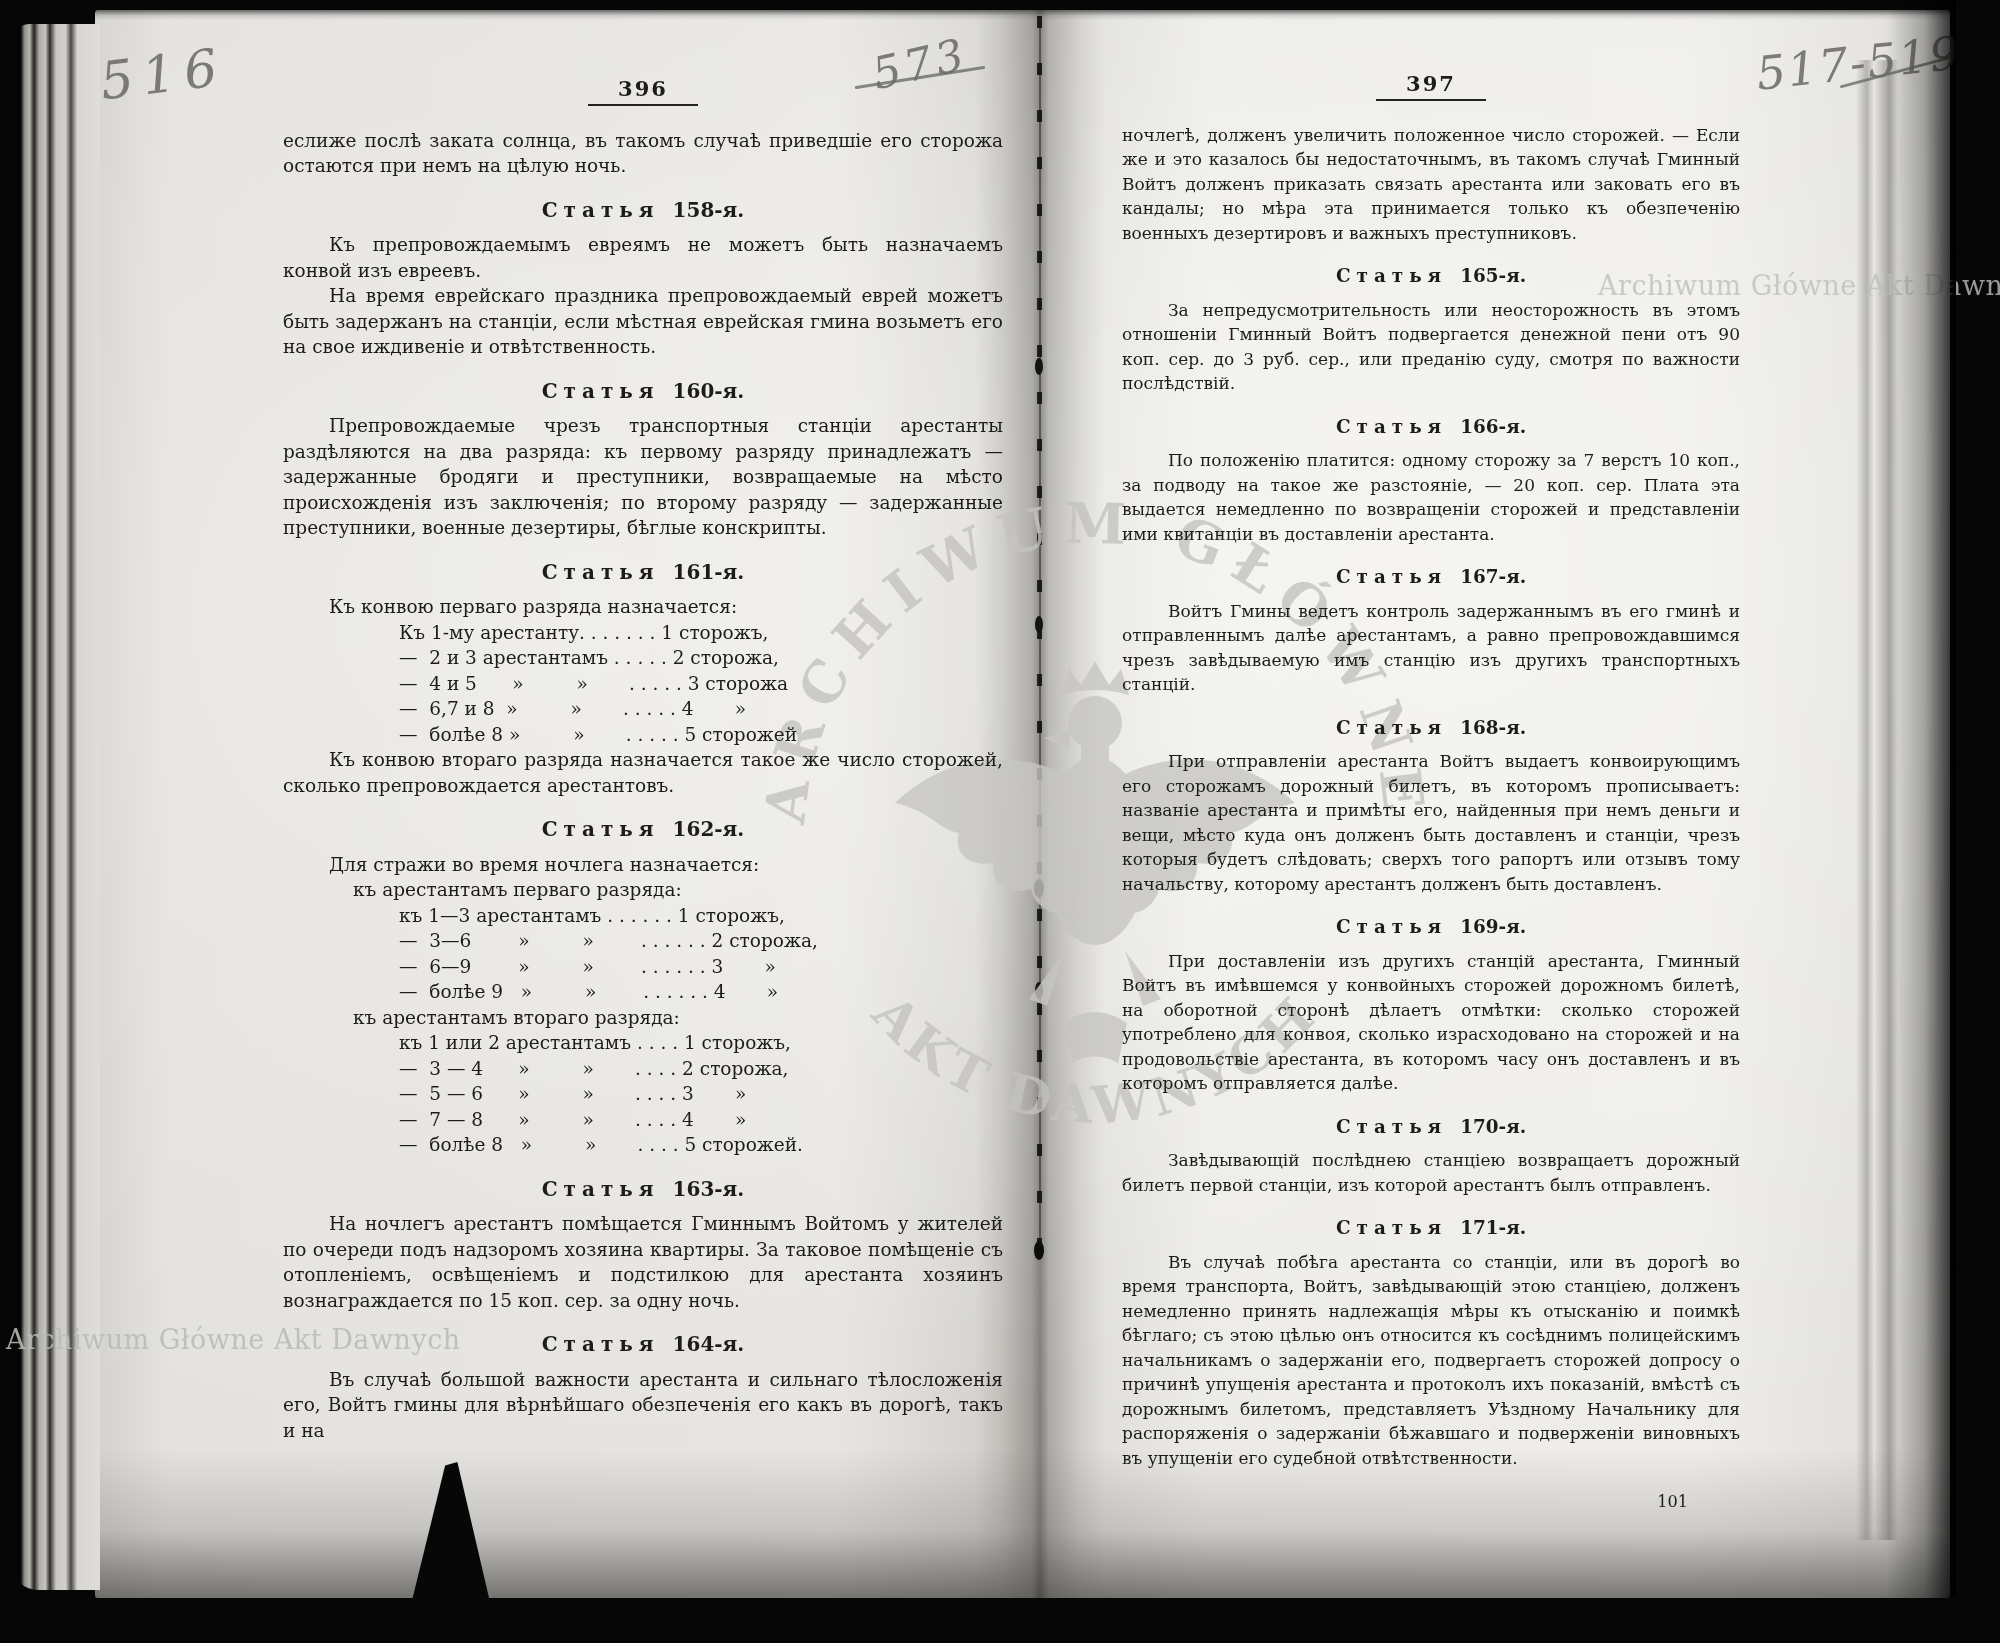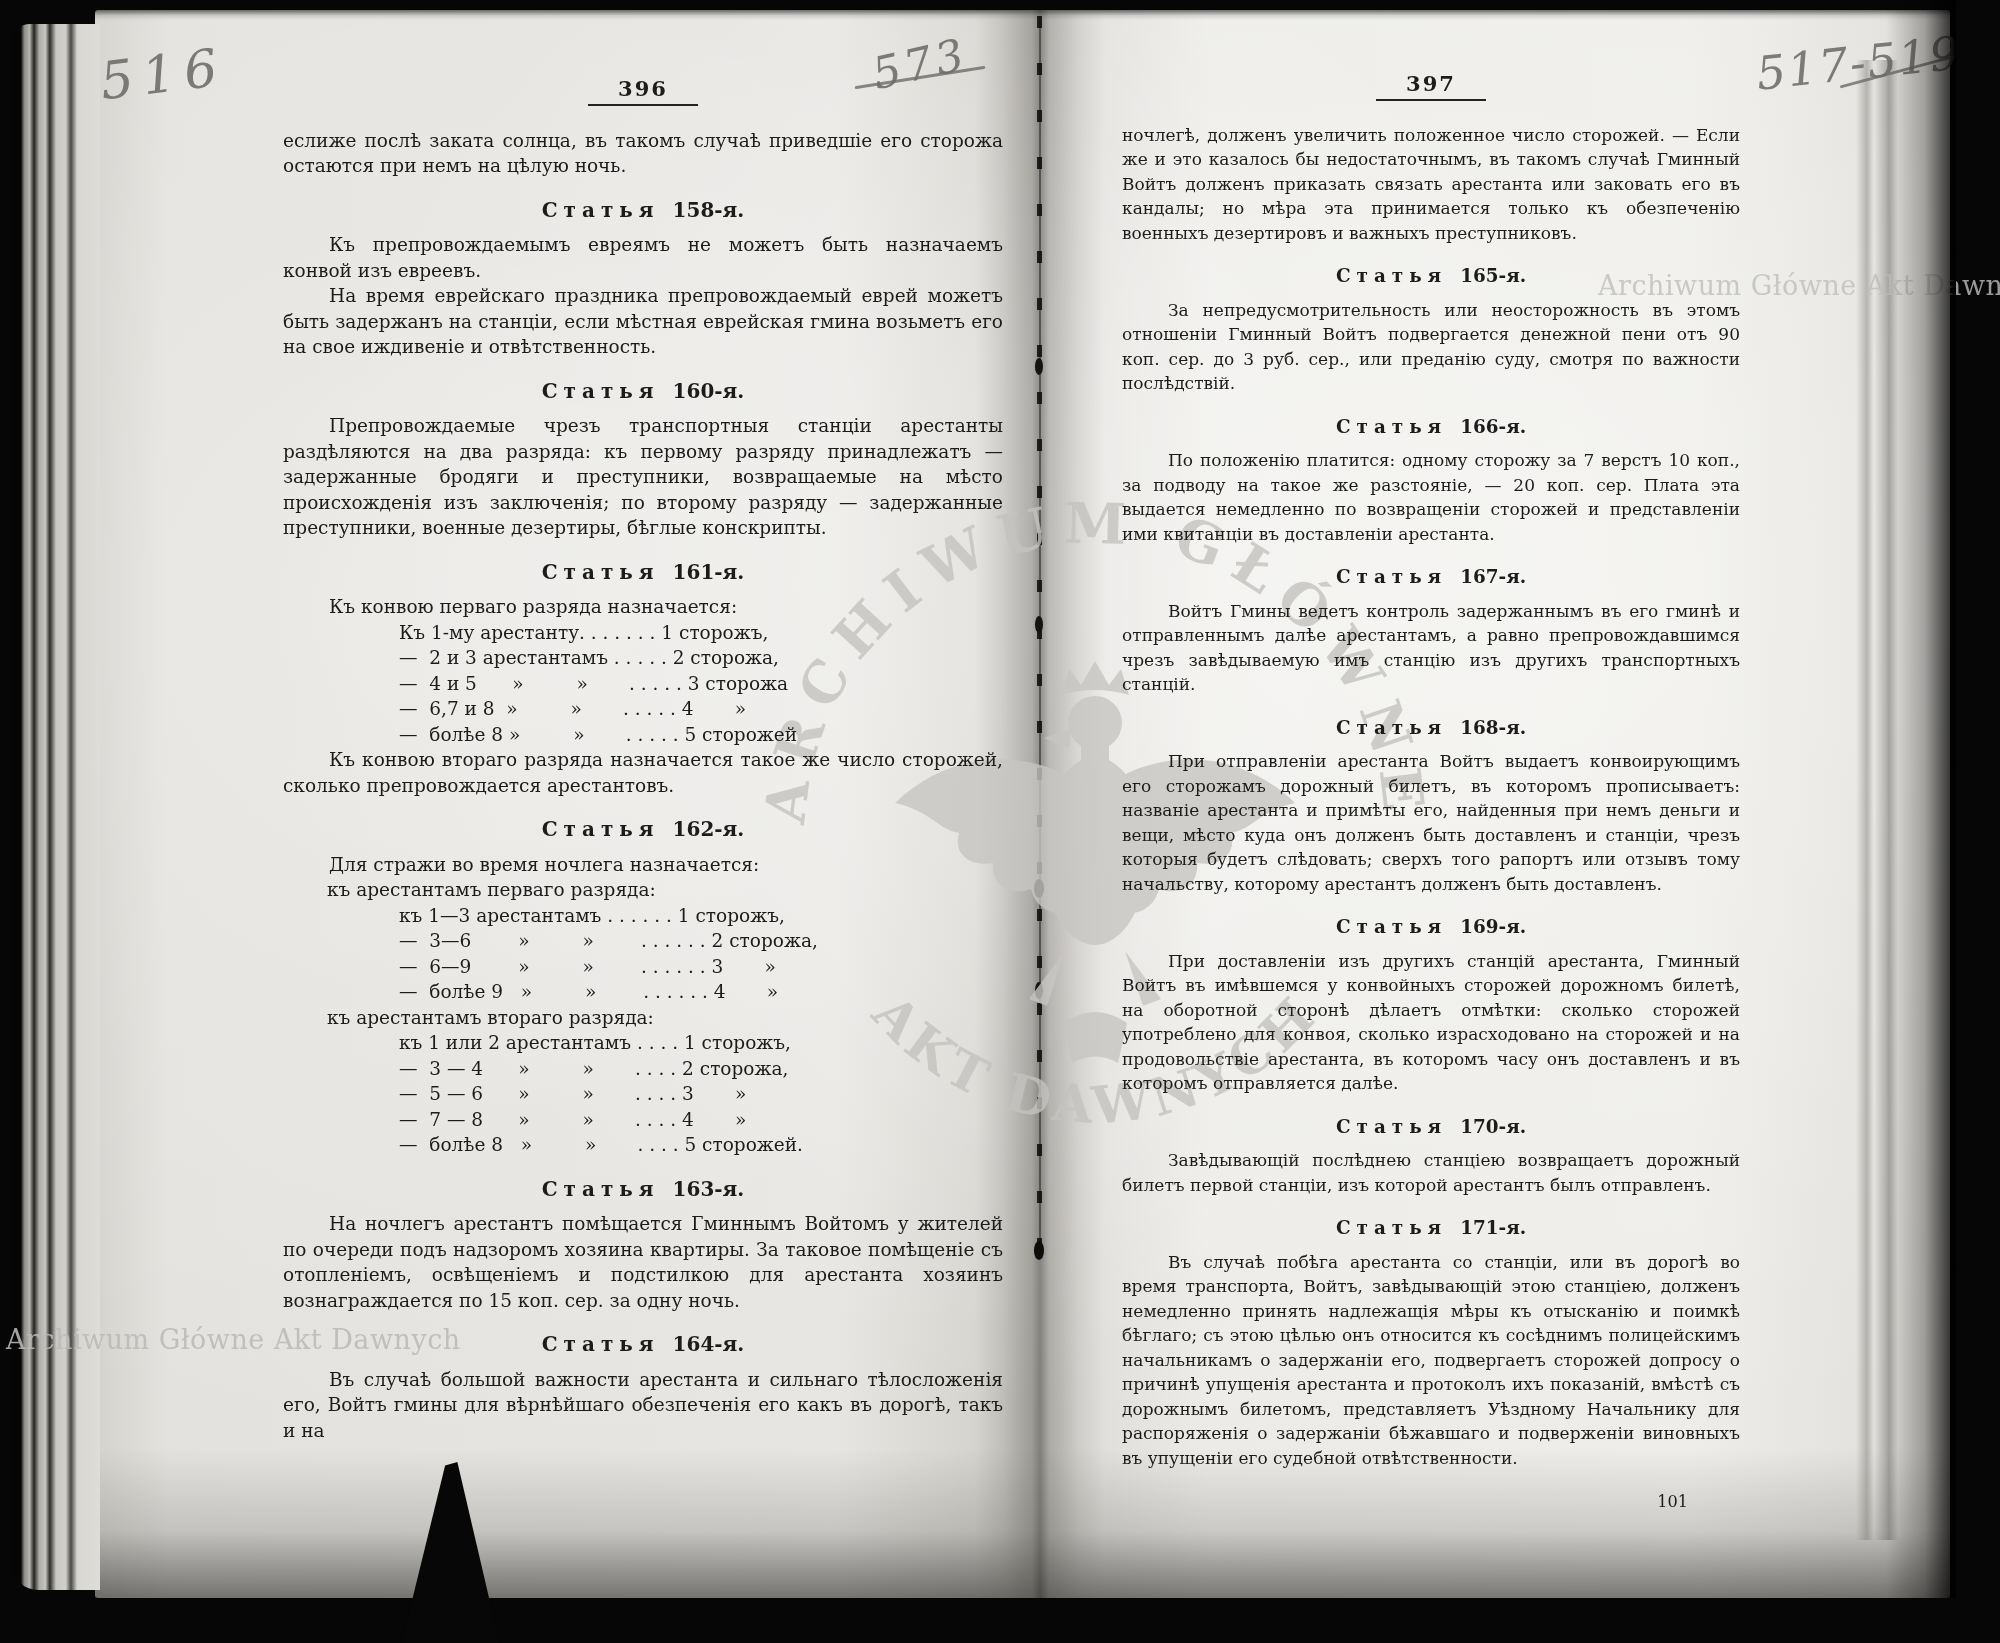--- a/index.html
+++ b/index.html
@@ -53,21 +53,21 @@
   .left-col{left:283px;top:76px;width:720px;font-size:18.5px;line-height:25.5px;}
   .right-col{left:1122px;top:72px;width:618px;font-size:17px;line-height:24.5px;}
   .page-no-wrap{text-align:center;margin-bottom:22px;}
   .page-no{font-weight:bold;font-size:21px;letter-spacing:2px;display:inline-block;
     padding:0 30px 2px;border-bottom:2px solid #24231f;}
   .heading{text-align:center;font-weight:bold;margin:19px 0 9px;font-size:1.08em;}
   .hword{letter-spacing:6px;margin-right:13px;}
   .para{margin:0;text-indent:46px;text-align:justify;}
   .para.cont{text-indent:0;}
   .tline{white-space:pre;margin-left:116px;}
-  .rlabel{margin-left:44px;}
+  .rlabel{margin-left:70px;}
   .footer-no{text-align:right;padding-right:52px;margin-top:20px;font-weight:normal;font-size:.95em;}
   
   .pencil{position:absolute;font-style:italic;color:rgba(108,107,104,.88);white-space:nowrap;}
   .pencil-516{left:100px;top:44px;font-size:52px;letter-spacing:9px;transform:rotate(-7deg);}
   .pencil-573{left:872px;top:38px;font-size:44px;letter-spacing:4px;transform:rotate(-13deg);}
   .pencil-517{left:1756px;top:36px;font-size:46px;letter-spacing:2px;transform:rotate(-6deg);}
   .strike{position:absolute;height:3px;background:rgba(108,107,104,.8);border-radius:2px;}
   .strike-573{left:854px;top:76px;width:132px;transform:rotate(-9deg);}
   .strike-519{left:1838px;top:70px;width:120px;transform:rotate(-15deg);}
   

